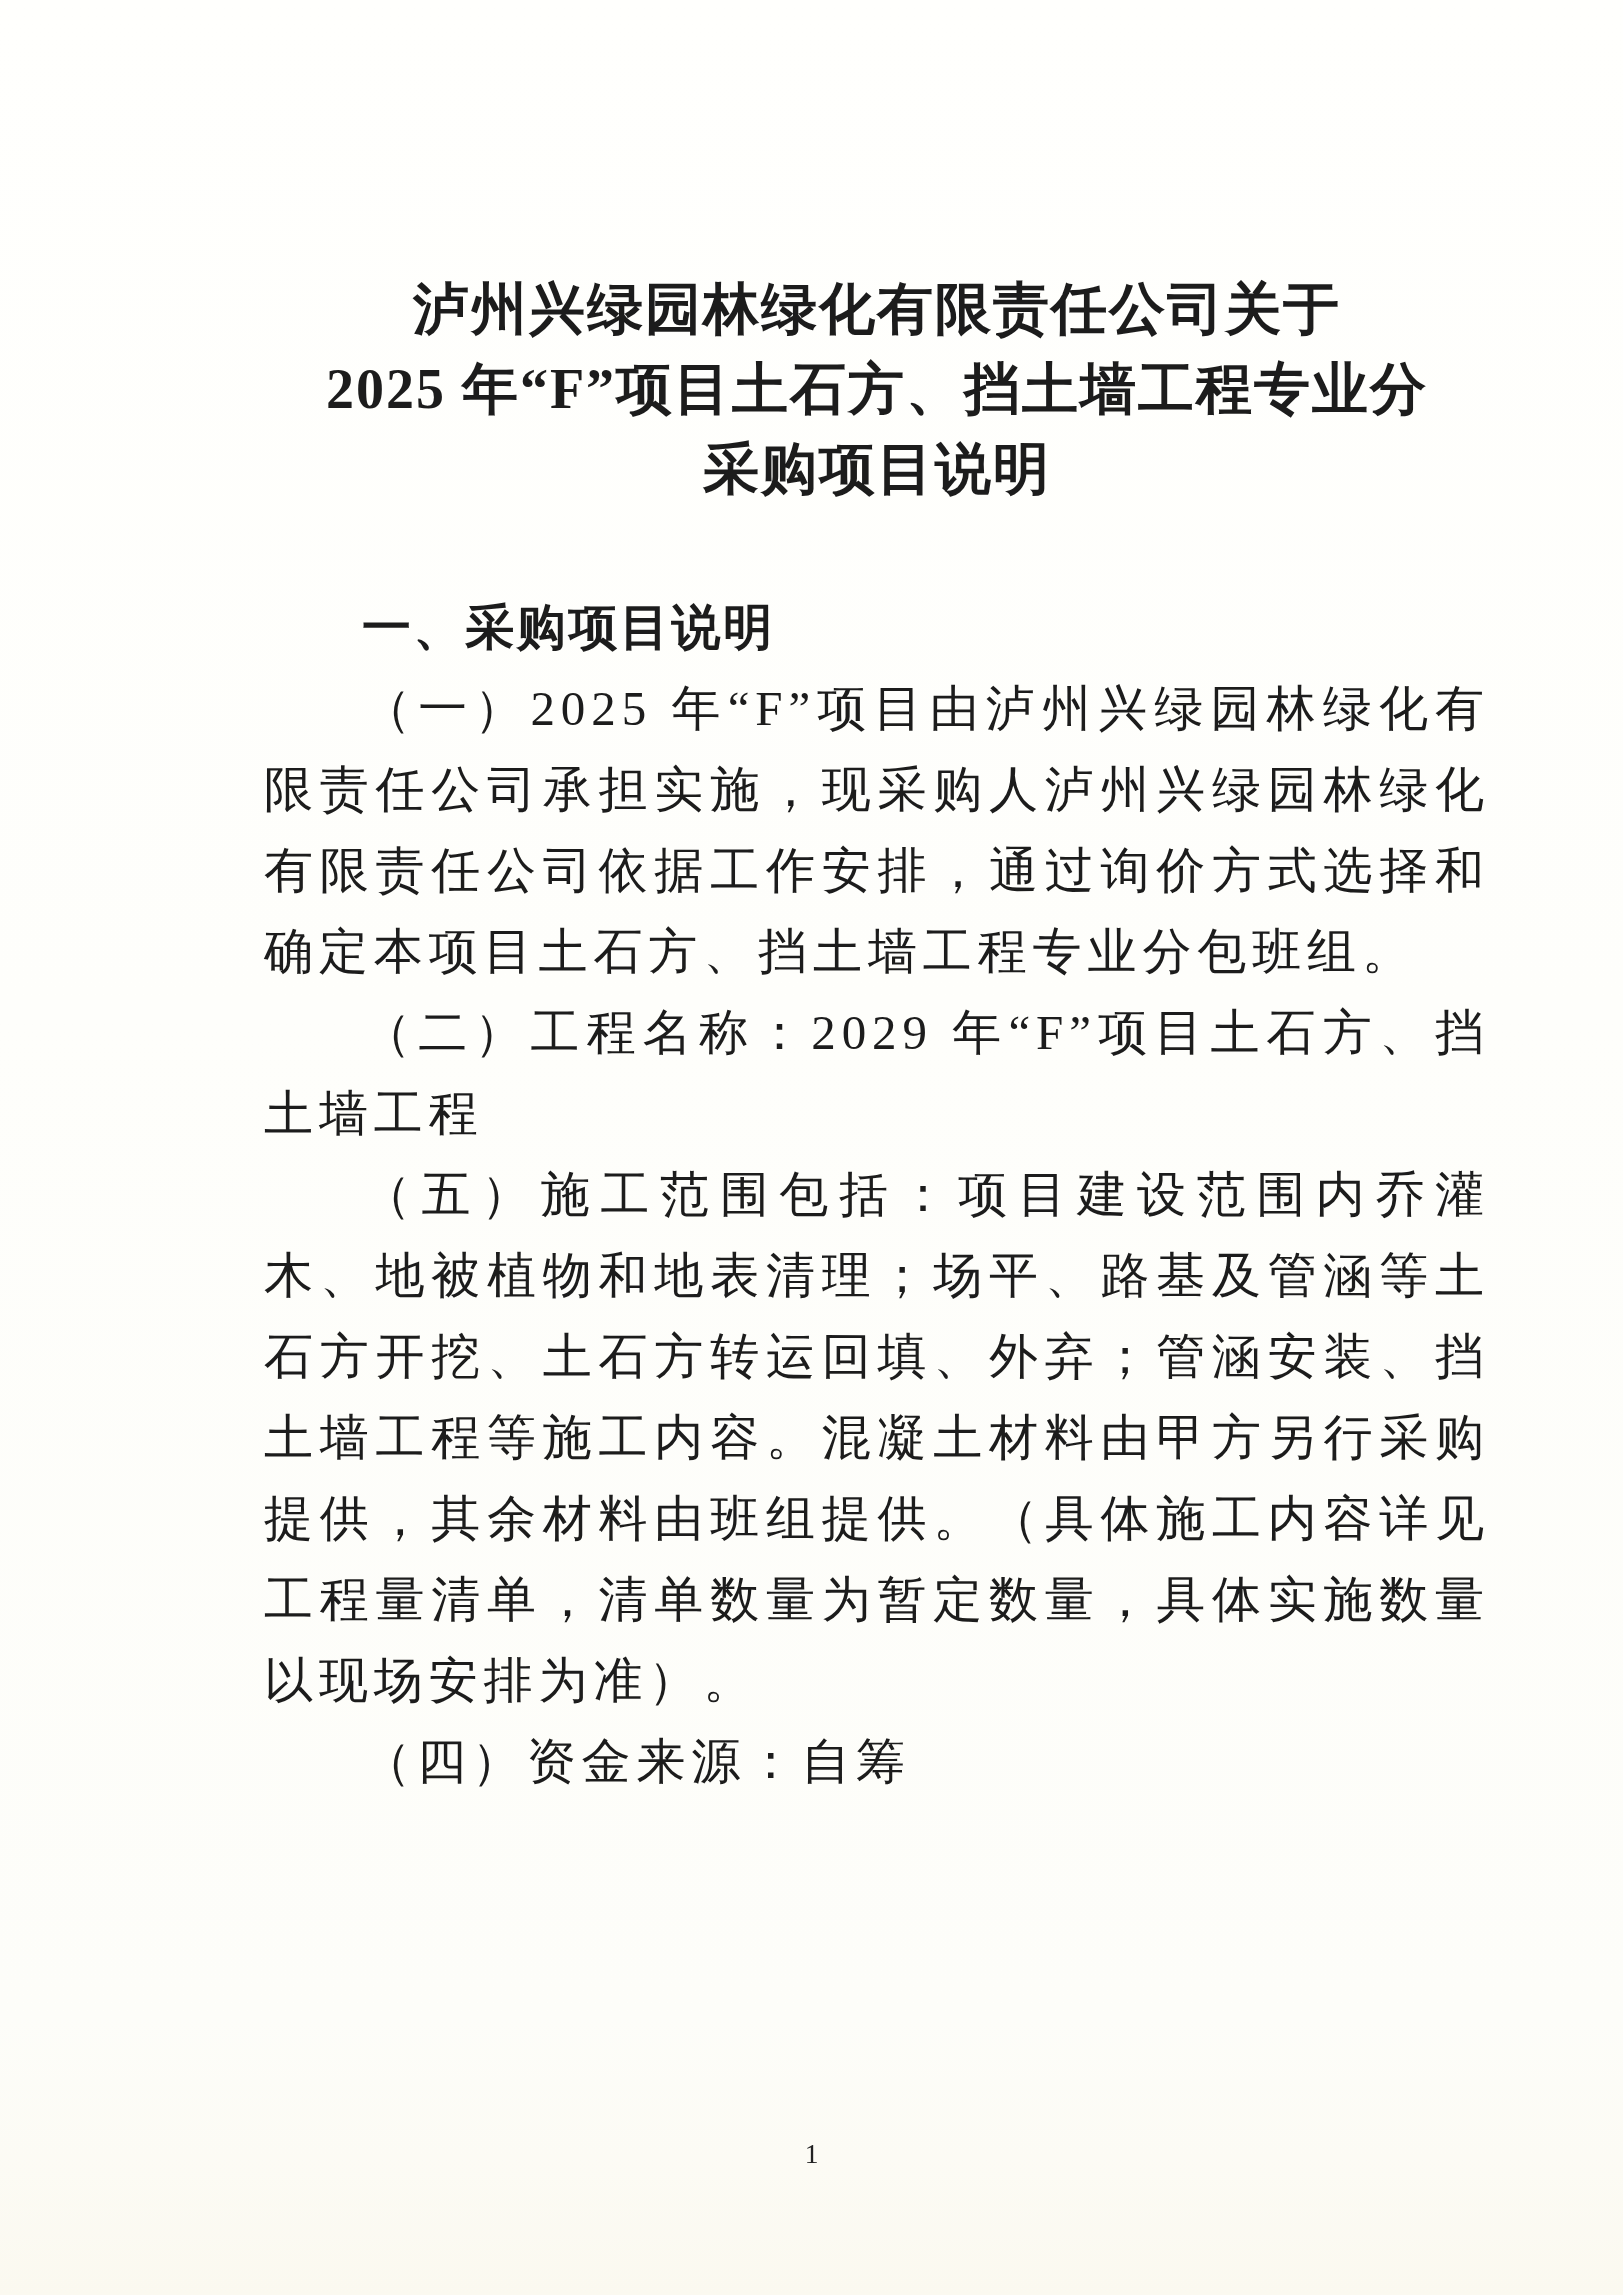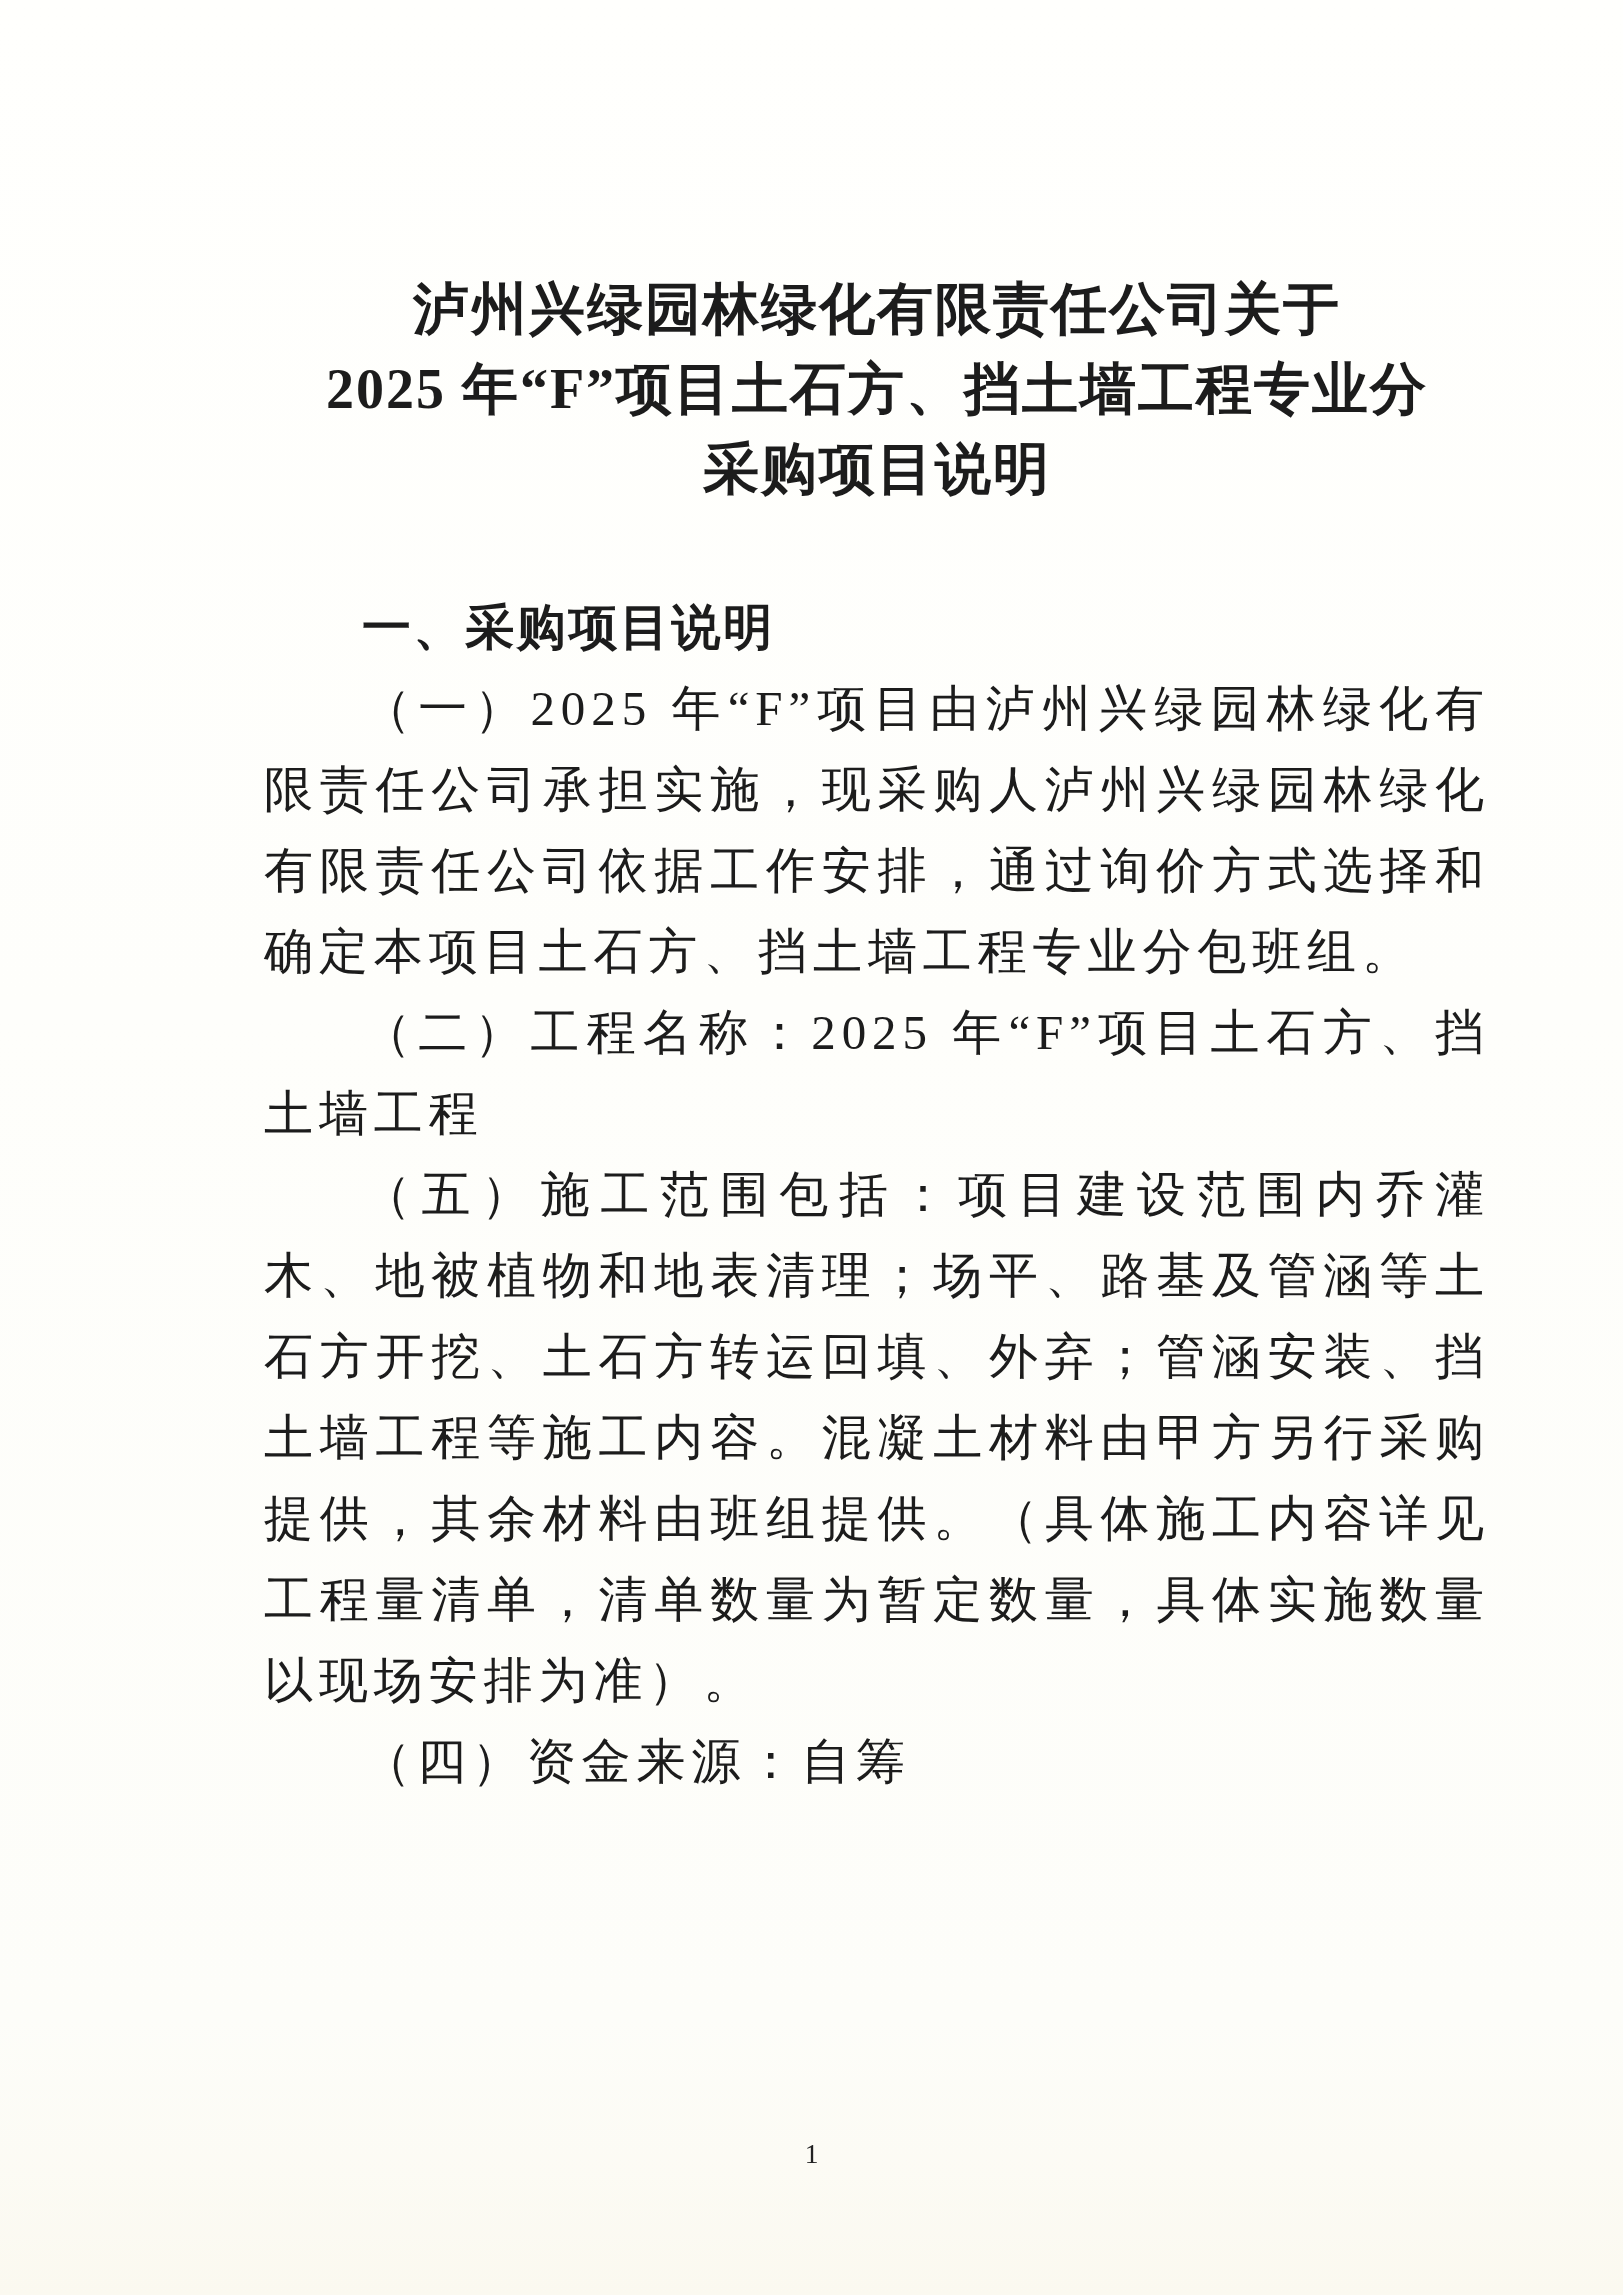--- a/index.html
+++ b/index.html
@@ -77,21 +77,21 @@
 
     <h1 class="doc-title">
       <span class="title-line">泸州兴绿园林绿化有限责任公司关于</span>
       <span class="title-line">2025 年“F”项目土石方、挡土墙工程专业分</span>
       <span class="title-line">采购项目说明</span>
     </h1>
 
     <h2 class="section-heading">一、采购项目说明</h2>
 
     <p class="para">（一）2025 年“F”项目由泸州兴绿园林绿化有限责任公司承担实施，现采购人泸州兴绿园林绿化有限责任公司依据工作安排，通过询价方式选择和确定本项目土石方、挡土墙工程专业分包班组。</p>
-    <p class="para">（二）工程名称：2025 年“F”项目土石方、挡土墙工程</p>
+    <p class="para">（二）工程名称：2029 年“F”项目土石方、挡土墙工程</p>
     <p class="para">（五）施工范围包括：项目建设范围内乔灌木、地被植物和地表清理；场平、路基及管涵等土石方开挖、土石方转运回填、外弃；管涵安装、挡土墙工程等施工内容。混凝土材料由甲方另行采购提供，其余材料由班组提供。（具体施工内容详见工程量清单，清单数量为暂定数量，具体实施数量以现场安排为准）。</p>
     <p class="para">（四）资金来源：自筹</p>
 
   </div>
 
   <div class="page-number">1</div>
 </div>
 
 
 </body></html>

